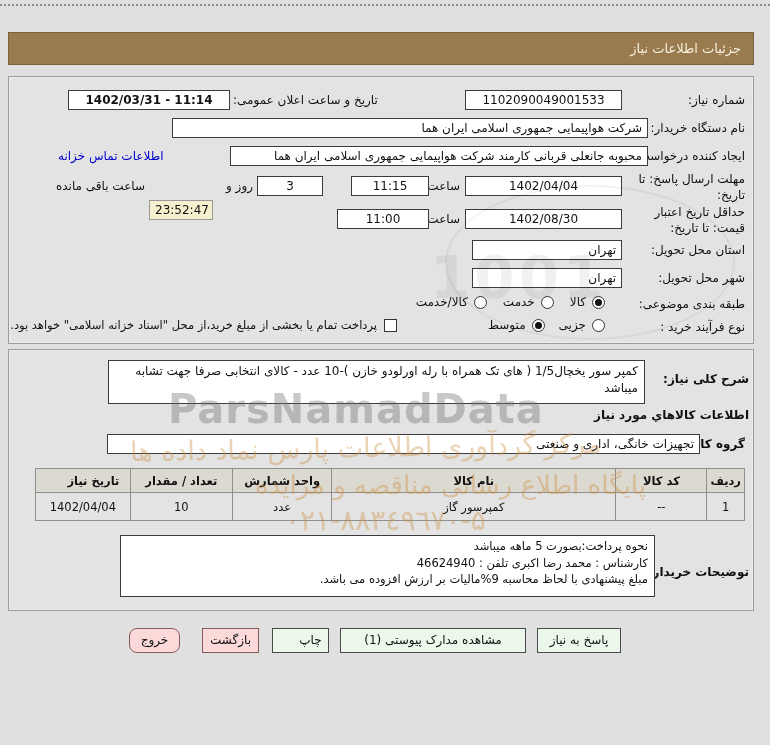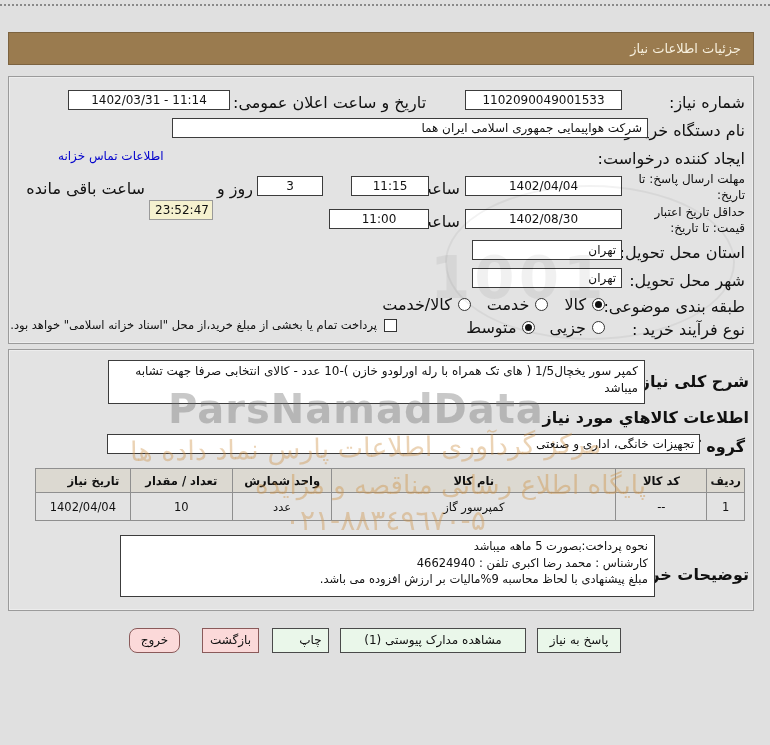--- a/index.html
+++ b/index.html
@@ -27,21 +27,21 @@
 
   .panel {
     position: absolute; left: 8px; width: 746px;
     background: #e3e3e3; border: 1px solid #9b9b9b;
     box-shadow: inset 0 0 0 1px #ededed; z-index: 1;
   }
   #panel-main { top: 76px; height: 268px; }
   #panel-need { top: 349px; height: 262px; }
 
   .abs { position: absolute; }
-  .lbl { font-size: 16px; color: #111; white-space: nowrap; }
+  .lbl { font-size: 12px; color: #111; white-space: nowrap; }
   .lbl2 { font-size: 12px; color: #111; line-height: 1.35; text-align: right; }
   .bold { font-weight: bold; }
 
   .ibox {
     position: absolute; height: 20px; background: #fff;
     border: 1px solid #3c3c3c; font-size: 12px; line-height: 18px;
     padding: 0 5px; overflow: hidden; white-space: nowrap; z-index: 2;
   }
   .center { text-align: center; }
   .ltr { direction: ltr; }
@@ -124,41 +124,42 @@
 
   <div class="dotted-top"></div>
 
   <div class="title-bar">جزئیات اطلاعات نیاز</div>
 
   <div class="panel" id="panel-main">
 
     <div class="abs lbl" style="right:8px; top:16px;">شماره نیاز:</div>
     <div class="ibox center ltr" style="right:131px; top:13px; width:157px;">1102090049001533</div>
     <div class="abs lbl" style="left:224px; top:16px;">تاریخ و ساعت اعلان عمومی:</div>
-    <div class="ibox center ltr" style="left:59px; top:13px; width:162px;">1402/03/31 - 11:14</div>
+    <div class="ibox center ltr" style="left:59px; top:13px; width:162px;font-weight:bold;">1402/03/31 - 11:14</div>
 
     <div class="abs lbl" style="right:8px; top:44px;">نام دستگاه خریدار:</div>
     <div class="ibox rtl-text" style="right:105px; top:41px; width:476px;">شرکت هواپیمایی جمهوری اسلامی ایران هما</div>
 
     <div class="abs lbl" style="right:8px; top:72px;">ایجاد کننده درخواست:</div>
+    <div class="ibox rtl-text" style="right:105px; top:69px; width:418px;">محبوبه جانعلی قربانی کارمند شرکت هواپیمایی جمهوری اسلامی ایران هما</div>
     <div class="abs link" style="left:49px; top:72px;">اطلاعات تماس خزانه</div>
 
     <div class="abs lbl2" style="right:8px; top:94px; width:108px;">مهلت ارسال پاسخ: تا تاریخ:</div>
     <div class="ibox center ltr" style="right:131px; top:99px; width:157px;">1402/04/04</div>
     <div class="abs lbl" style="right:293px; top:102px;">ساعت</div>
     <div class="ibox center ltr" style="right:324px; top:99px; width:78px;">11:15</div>
     <div class="ibox center ltr" style="right:430px; top:99px; width:66px;">3</div>
     <div class="abs lbl" style="right:500px; top:102px;">روز و</div>
     <div class="ibox countdown ltr" style="right:540px; top:99px; width:64px;margin-top:24px;">23:52:47</div>
     <div class="abs lbl" style="right:608px; top:102px;">ساعت باقی مانده</div>
 
     <div class="abs lbl2" style="right:8px; top:127px; width:118px;">حداقل تاریخ اعتبار قیمت: تا تاریخ:</div>
     <div class="ibox center ltr" style="right:131px; top:132px; width:157px;">1402/08/30</div>
     <div class="abs lbl" style="right:293px; top:135px;">ساعت</div>
-    <div class="ibox center ltr" style="right:324px; top:132px; width:100px;">11:00</div>
+    <div class="ibox center ltr" style="right:324px; top:132px; width:92px;">11:00</div>
 
     <div class="abs lbl" style="right:8px; top:166px;">استان محل تحویل:</div>
     <div class="ibox rtl-text" style="right:131px; top:163px; width:150px;">تهران</div>
 
     <div class="abs lbl" style="right:8px; top:194px;">شهر محل تحویل:</div>
     <div class="ibox rtl-text" style="right:131px; top:191px; width:150px;">تهران</div>
 
     <div class="abs lbl" style="right:8px; top:220px;">طبقه بندی موضوعی:</div>
     <div class="abs optrow" style="right:148px; top:218px; gap:16px;">
       <span class="optrow">

